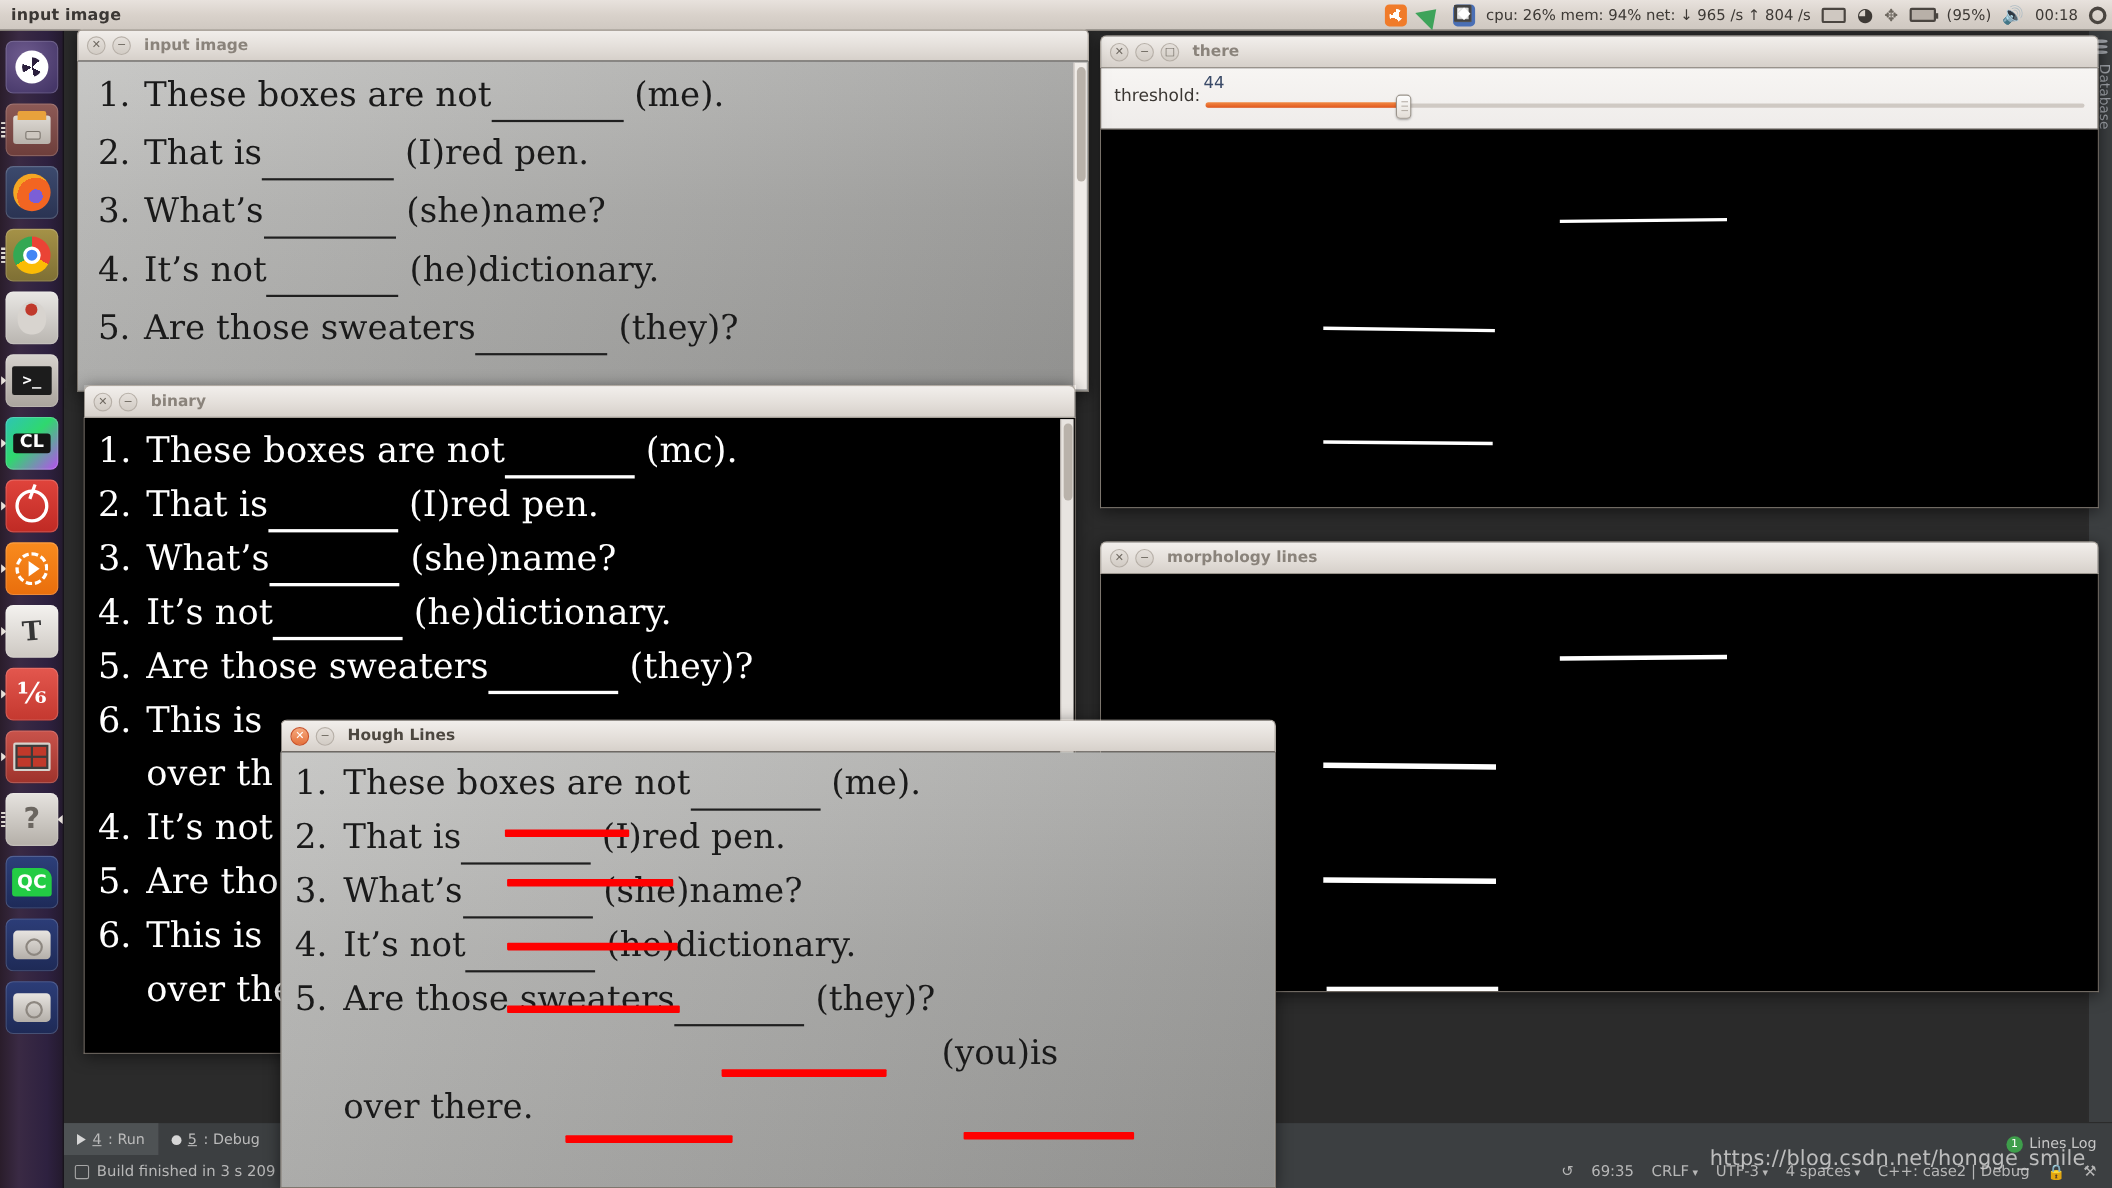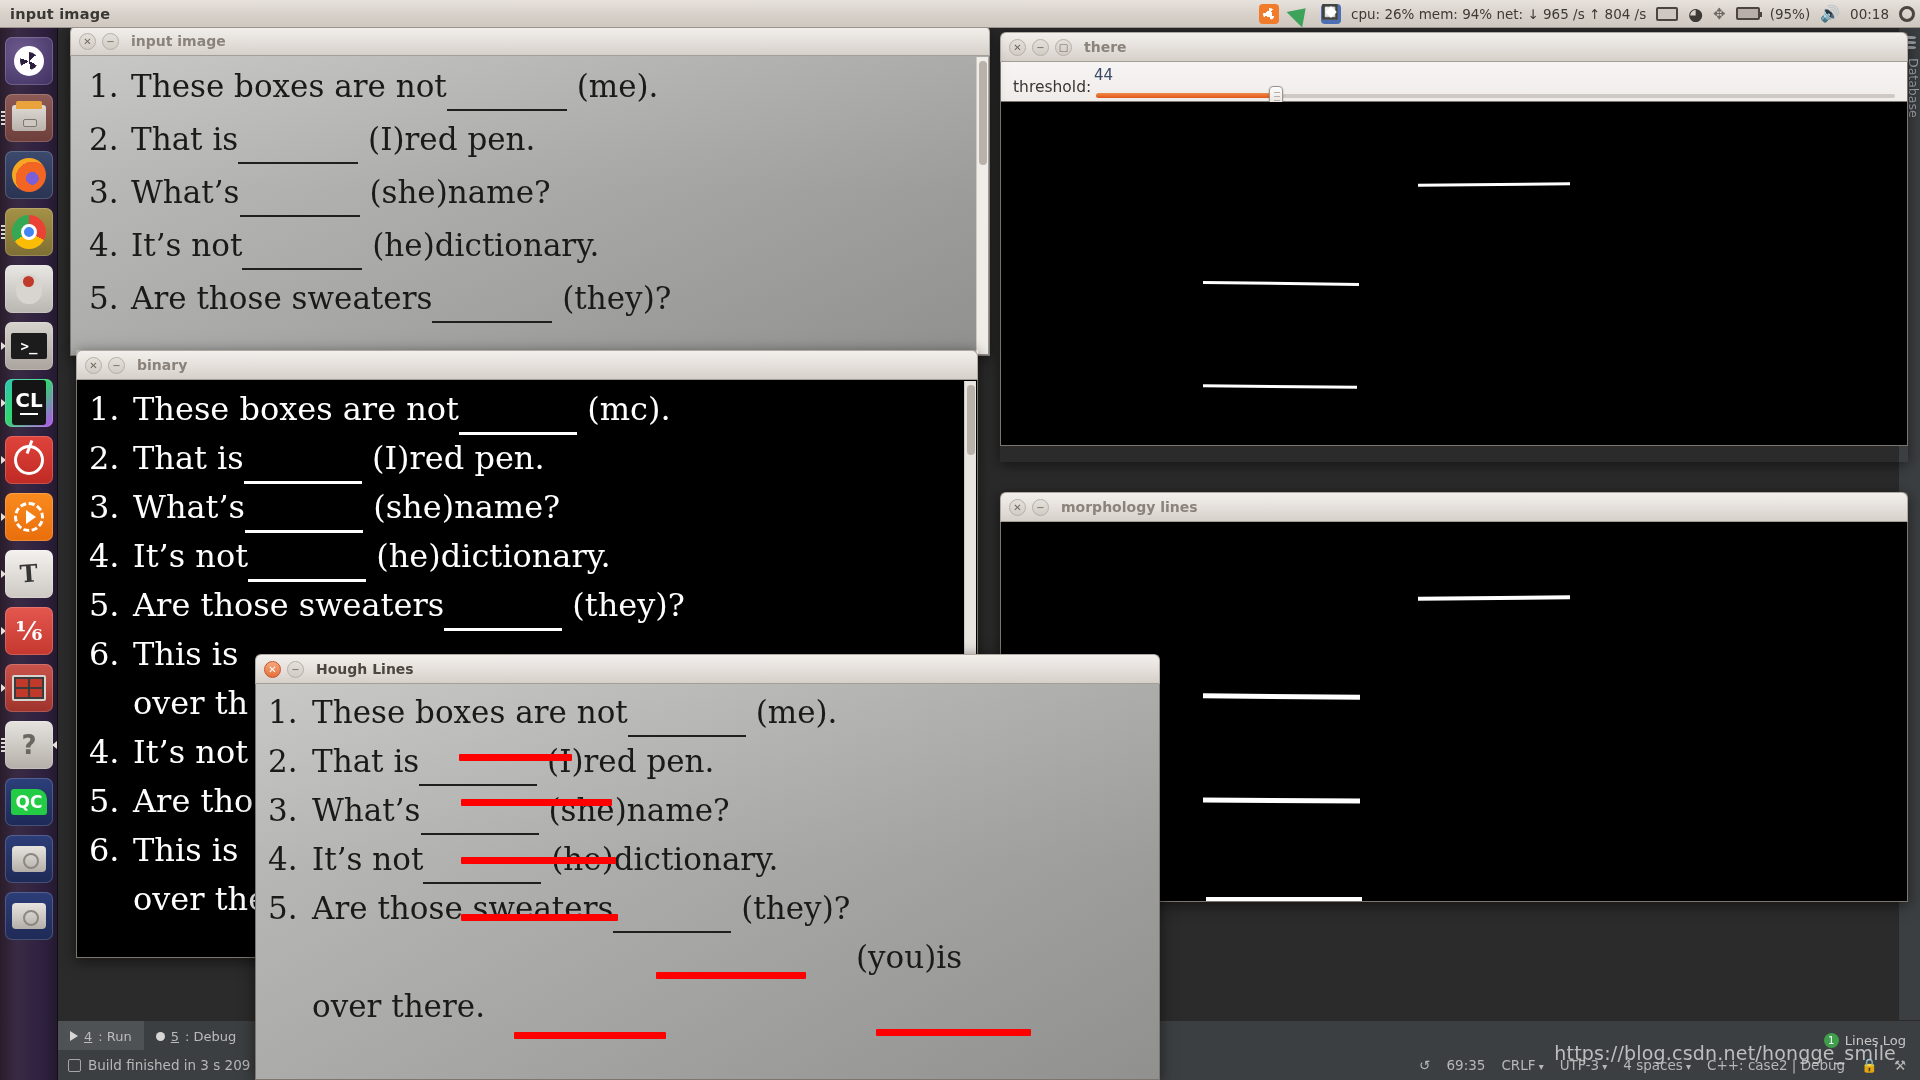--- a/index.html
+++ b/index.html
@@ -73,22 +73,22 @@
   .t-chrome .cr{width:34px;height:34px;border-radius:50%;
     background:conic-gradient(#ea4335 0 33%, #fbbc05 33% 66%, #34a853 66% 100%);position:relative;}
   .t-chrome .cr::after{content:"";position:absolute;left:9px;top:9px;width:16px;height:16px;border-radius:50%;background:#4285f4;border:3px solid #fff;box-sizing:border-box;}
   .t-java{background:linear-gradient(#e9e7e4,#b9b5b0);}
   .t-java .duke{width:26px;height:30px;background:#d8d4cf;border-radius:50% 50% 45% 45%;position:relative;}
   .t-java .duke::before{content:"";position:absolute;left:7px;top:2px;width:11px;height:11px;border-radius:50%;background:#c0392b;}
   .t-term{background:linear-gradient(#d6d2cd,#aaa49d);}
   .t-term .scr{width:36px;height:26px;background:#1c1c1c;border-radius:2px;color:#fff;font-size:14px;
     font-family:"DejaVu Sans Mono",monospace;display:flex;align-items:center;justify-content:center;}
   .t-clion{background:linear-gradient(135deg,#2ec4b6,#2fd86e 45%,#b84ef0);}
-  .t-clion .sq{width:34px;height:45px;background:#141414;border-radius:3px;color:#fff;font-size:20px;font-weight:bold;
-    display:flex;align-items:center;justify-content:center;flex-direction:column;line-height:1;}
+  .t-clion .sq{width:34px;height:18px;background:#141414;border-radius:3px;color:#fff;font-size:16px;font-weight:bold;
+    display:flex;align-items:center;justify-content:flex-end;flex-direction:column;line-height:1;}
   .t-clion .sq i{display:block;width:18px;height:2px;background:#fff;margin-top:3px;}
   .t-netease{background:linear-gradient(#e0443c,#bf2a24);}
   .t-netease .n{width:30px;height:30px;border-radius:50%;border:3px solid #fff;position:relative;}
   .t-netease .n::after{content:"";position:absolute;left:11px;top:-8px;width:3px;height:14px;background:#fff;transform:rotate(20deg);}
   .t-kuwo{background:linear-gradient(#f98b1e,#e96e0c);}
   .t-kuwo .k{width:30px;height:30px;border-radius:50%;border:3px dashed #fff;display:flex;align-items:center;justify-content:center;}
   .t-kuwo .k::after{content:"";width:0;height:0;border-left:10px solid #fff;border-top:7px solid transparent;border-bottom:7px solid transparent;margin-left:3px;}
   .t-text{background:linear-gradient(#f4f2ef,#cdc8c2);}
   .t-text .T{color:#353535;font-size:24px;font-family:"DejaVu Serif",serif;transform:rotate(-4deg);}
   .t-pdf{background:linear-gradient(#e3574e,#c4382f);}
@@ -248,21 +248,21 @@
     </div>
   </div>
 
   <div class="win" style="left:1000px;top:32px;width:908px;height:430px;z-index:20;">
     <div class="titlebar">
       <div class="wbtn">✕</div>
       <div class="wbtn">−</div>
       <div class="wbtn">□</div>
       <div class="wtitle">there</div>
     </div>
-    <div class="ctrlbar" style="height:40px;">
+    <div class="ctrlbar" style="height:56px;">
       <div class="ctrl-label">threshold:</div>
       <div class="ctrl-value" style="left:1265px;top:4px;transform:translateX(-1172px);">44</div>
       <div class="track" style="left:95px;right:12px;top:32px;"></div>
       <div class="track-fill" style="left:95px;width:180px;top:31px;"></div>
       <div class="thumb" style="left:268px;top:24px;">
           <i></i>
         </div>
     </div>
     <div class="wbody" style="height:344px;position:relative;overflow:hidden;">
       <div class="lineimg" id="lines-canvas">

